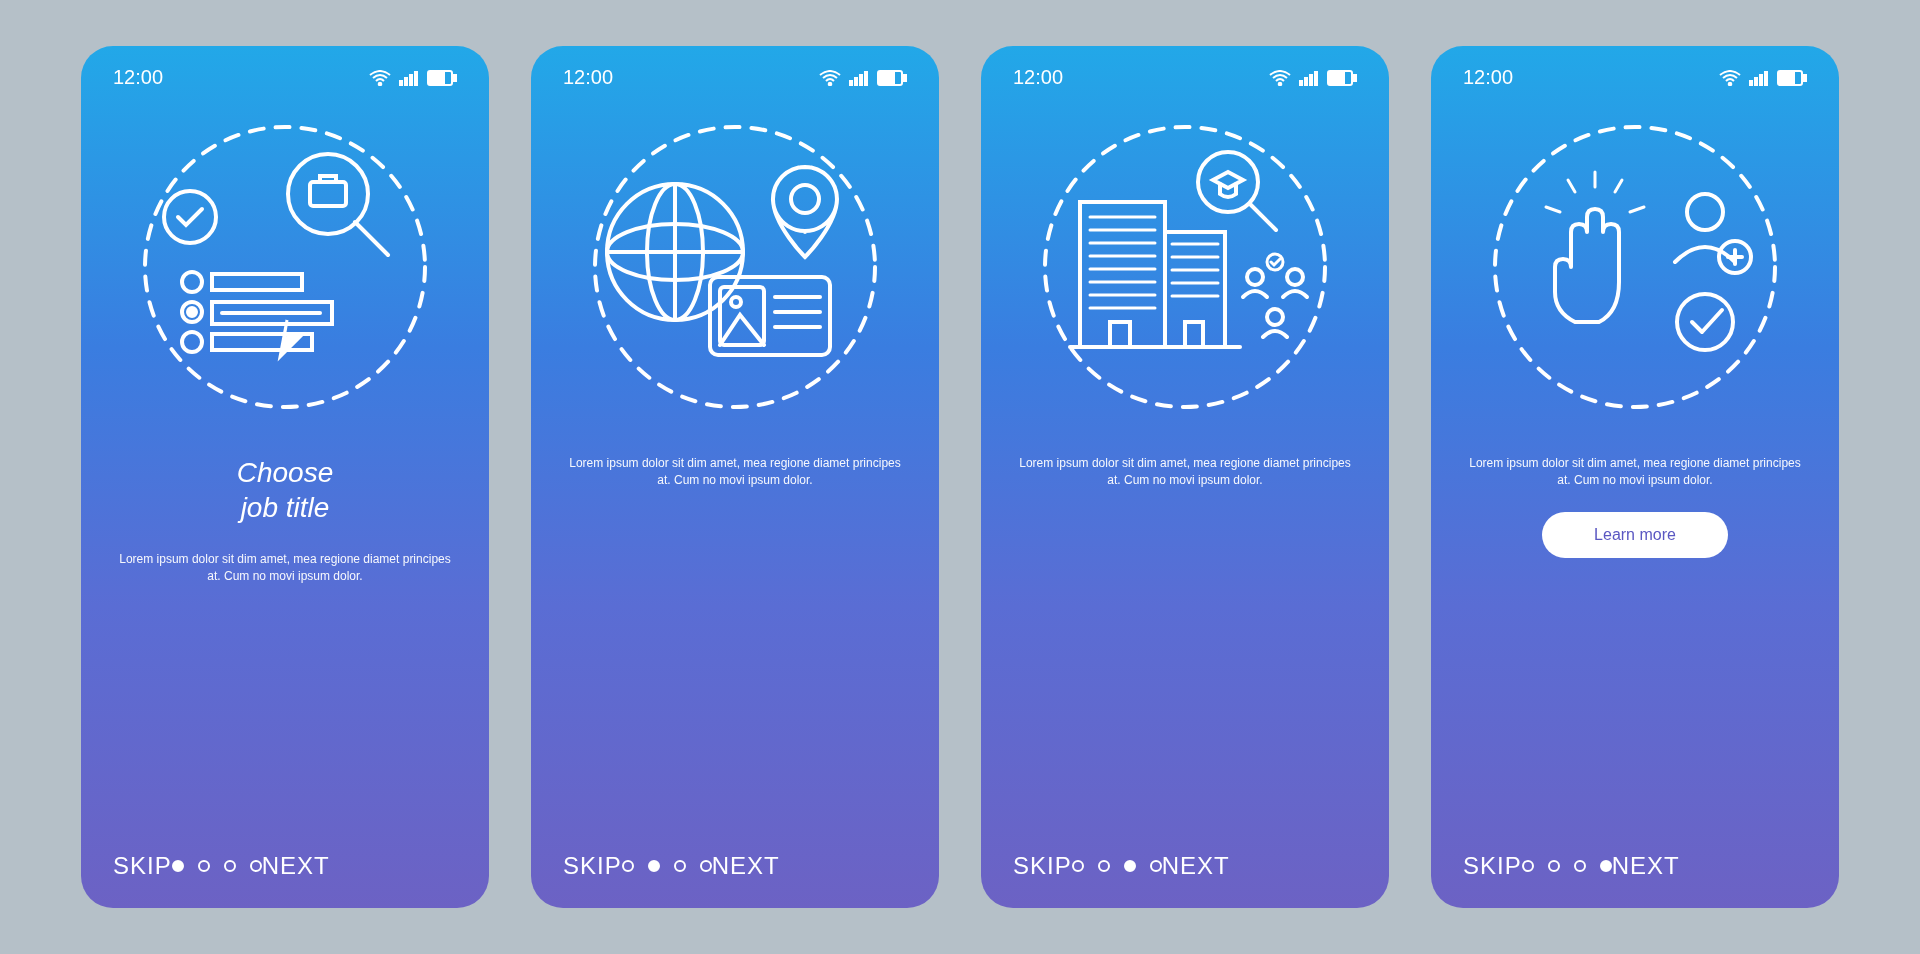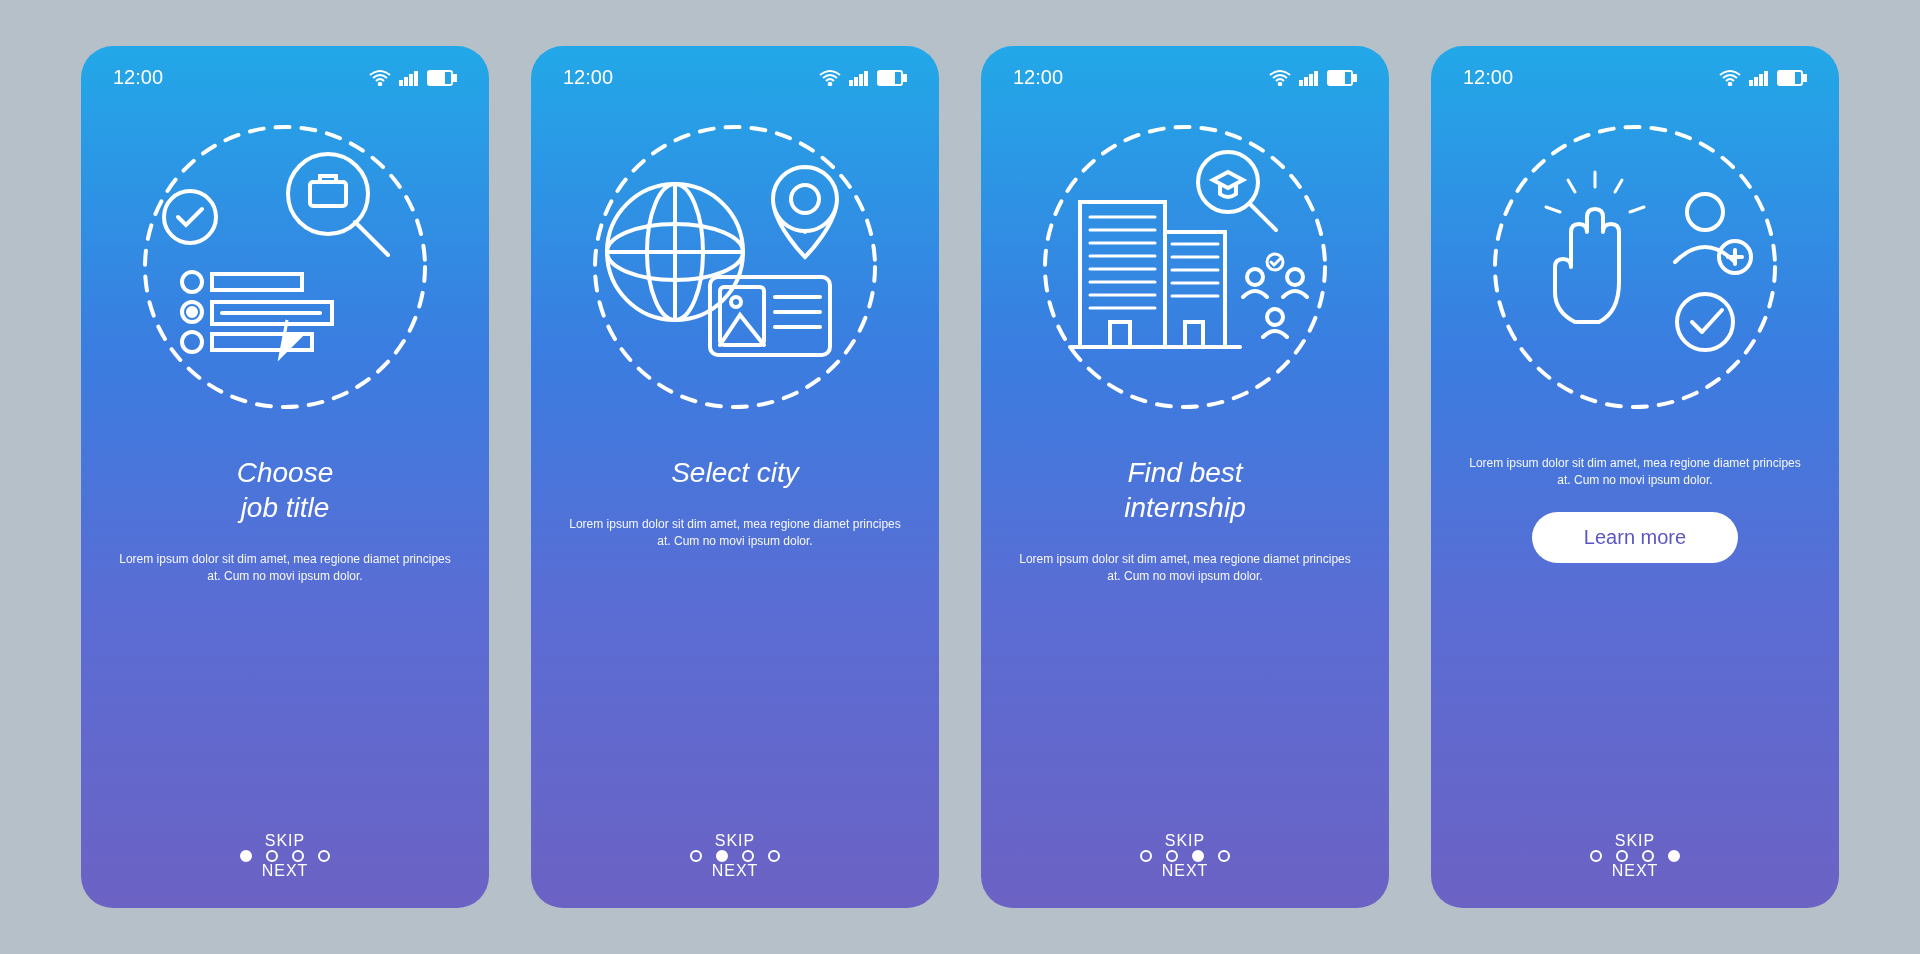--- a/index.html
+++ b/index.html
@@ -59,32 +59,30 @@
   line-height: 1.45;
   opacity: 0.95;
   padding: 0 4px;
 }
 .learn-btn {
   background: #fff;
   color: #5a57c2;
   border: none;
   border-radius: 999px;
   padding: 14px 52px;
-  font-size: 20px;
+  font-size: 16px;
   margin: 22px auto 0;
   display: block;
   cursor: pointer;
 }
 .nav {
   display: flex;
-  justify-content: space-between;
   align-items: center;
-  font-size: 16px;
+  font-size: 24px;
   letter-spacing: 1px;
-  flex-direction: column;
 }
 .dots { display: flex; gap: 14px; }
 .dot {
   width: 12px; height: 12px;
   border-radius: 50%;
   border: 2px solid #fff;
 }
 .dot.active { background: #fff; }
 .nav-link { cursor: pointer; }
 </style>
@@ -187,21 +185,20 @@
       <rect x="130" y="165" width="120" height="78" rx="8"></rect>
       <rect x="140" y="175" width="44" height="58" rx="4"></rect>
         <circle cx="156" cy="190" r="5"></circle>
         <path d="M140 233 l20 -30 l24 30"></path>
       <line x1="195" y1="185" x2="240" y2="185"></line>
         <line x1="195" y1="200" x2="240" y2="200"></line>
         <line x1="195" y1="215" x2="240" y2="215"></line>
     </svg>
   </div>
   <div class="textblock">
-    <div class="title">Select city</div>
     <div class="desc">Lorem ipsum dolor sit dim amet, mea regione diamet principes at. Cum no movi ipsum dolor.</div>
   </div>
   <div class="nav">
     <span class="nav-link">SKIP</span>
     <span class="dots">
       <span class="dot"></span>
       <span class="dot active"></span>
       <span class="dot"></span>
       <span class="dot"></span>
     </span>
@@ -263,22 +260,20 @@
         <path d="M213 185 q12 -12 24 0"></path>
       <circle cx="265" cy="165" r="8"></circle>
         <path d="M253 185 q12 -12 24 0"></path>
       <circle cx="245" cy="205" r="8"></circle>
         <path d="M233 225 q12 -12 24 0"></path>
       <circle cx="245" cy="150" r="8" stroke-width="3"></circle>
         <path d="M241 150 l3 3 l6 -6" stroke-width="3"></path>
     </svg>
   </div>
   <div class="textblock">
-    <div class="title">Find best
-internship</div>
     <div class="desc">Lorem ipsum dolor sit dim amet, mea regione diamet principes at. Cum no movi ipsum dolor.</div>
   </div>
   <div class="nav">
     <span class="nav-link">SKIP</span>
     <span class="dots">
       <span class="dot"></span>
       <span class="dot"></span>
       <span class="dot active"></span>
       <span class="dot"></span>
     </span>

